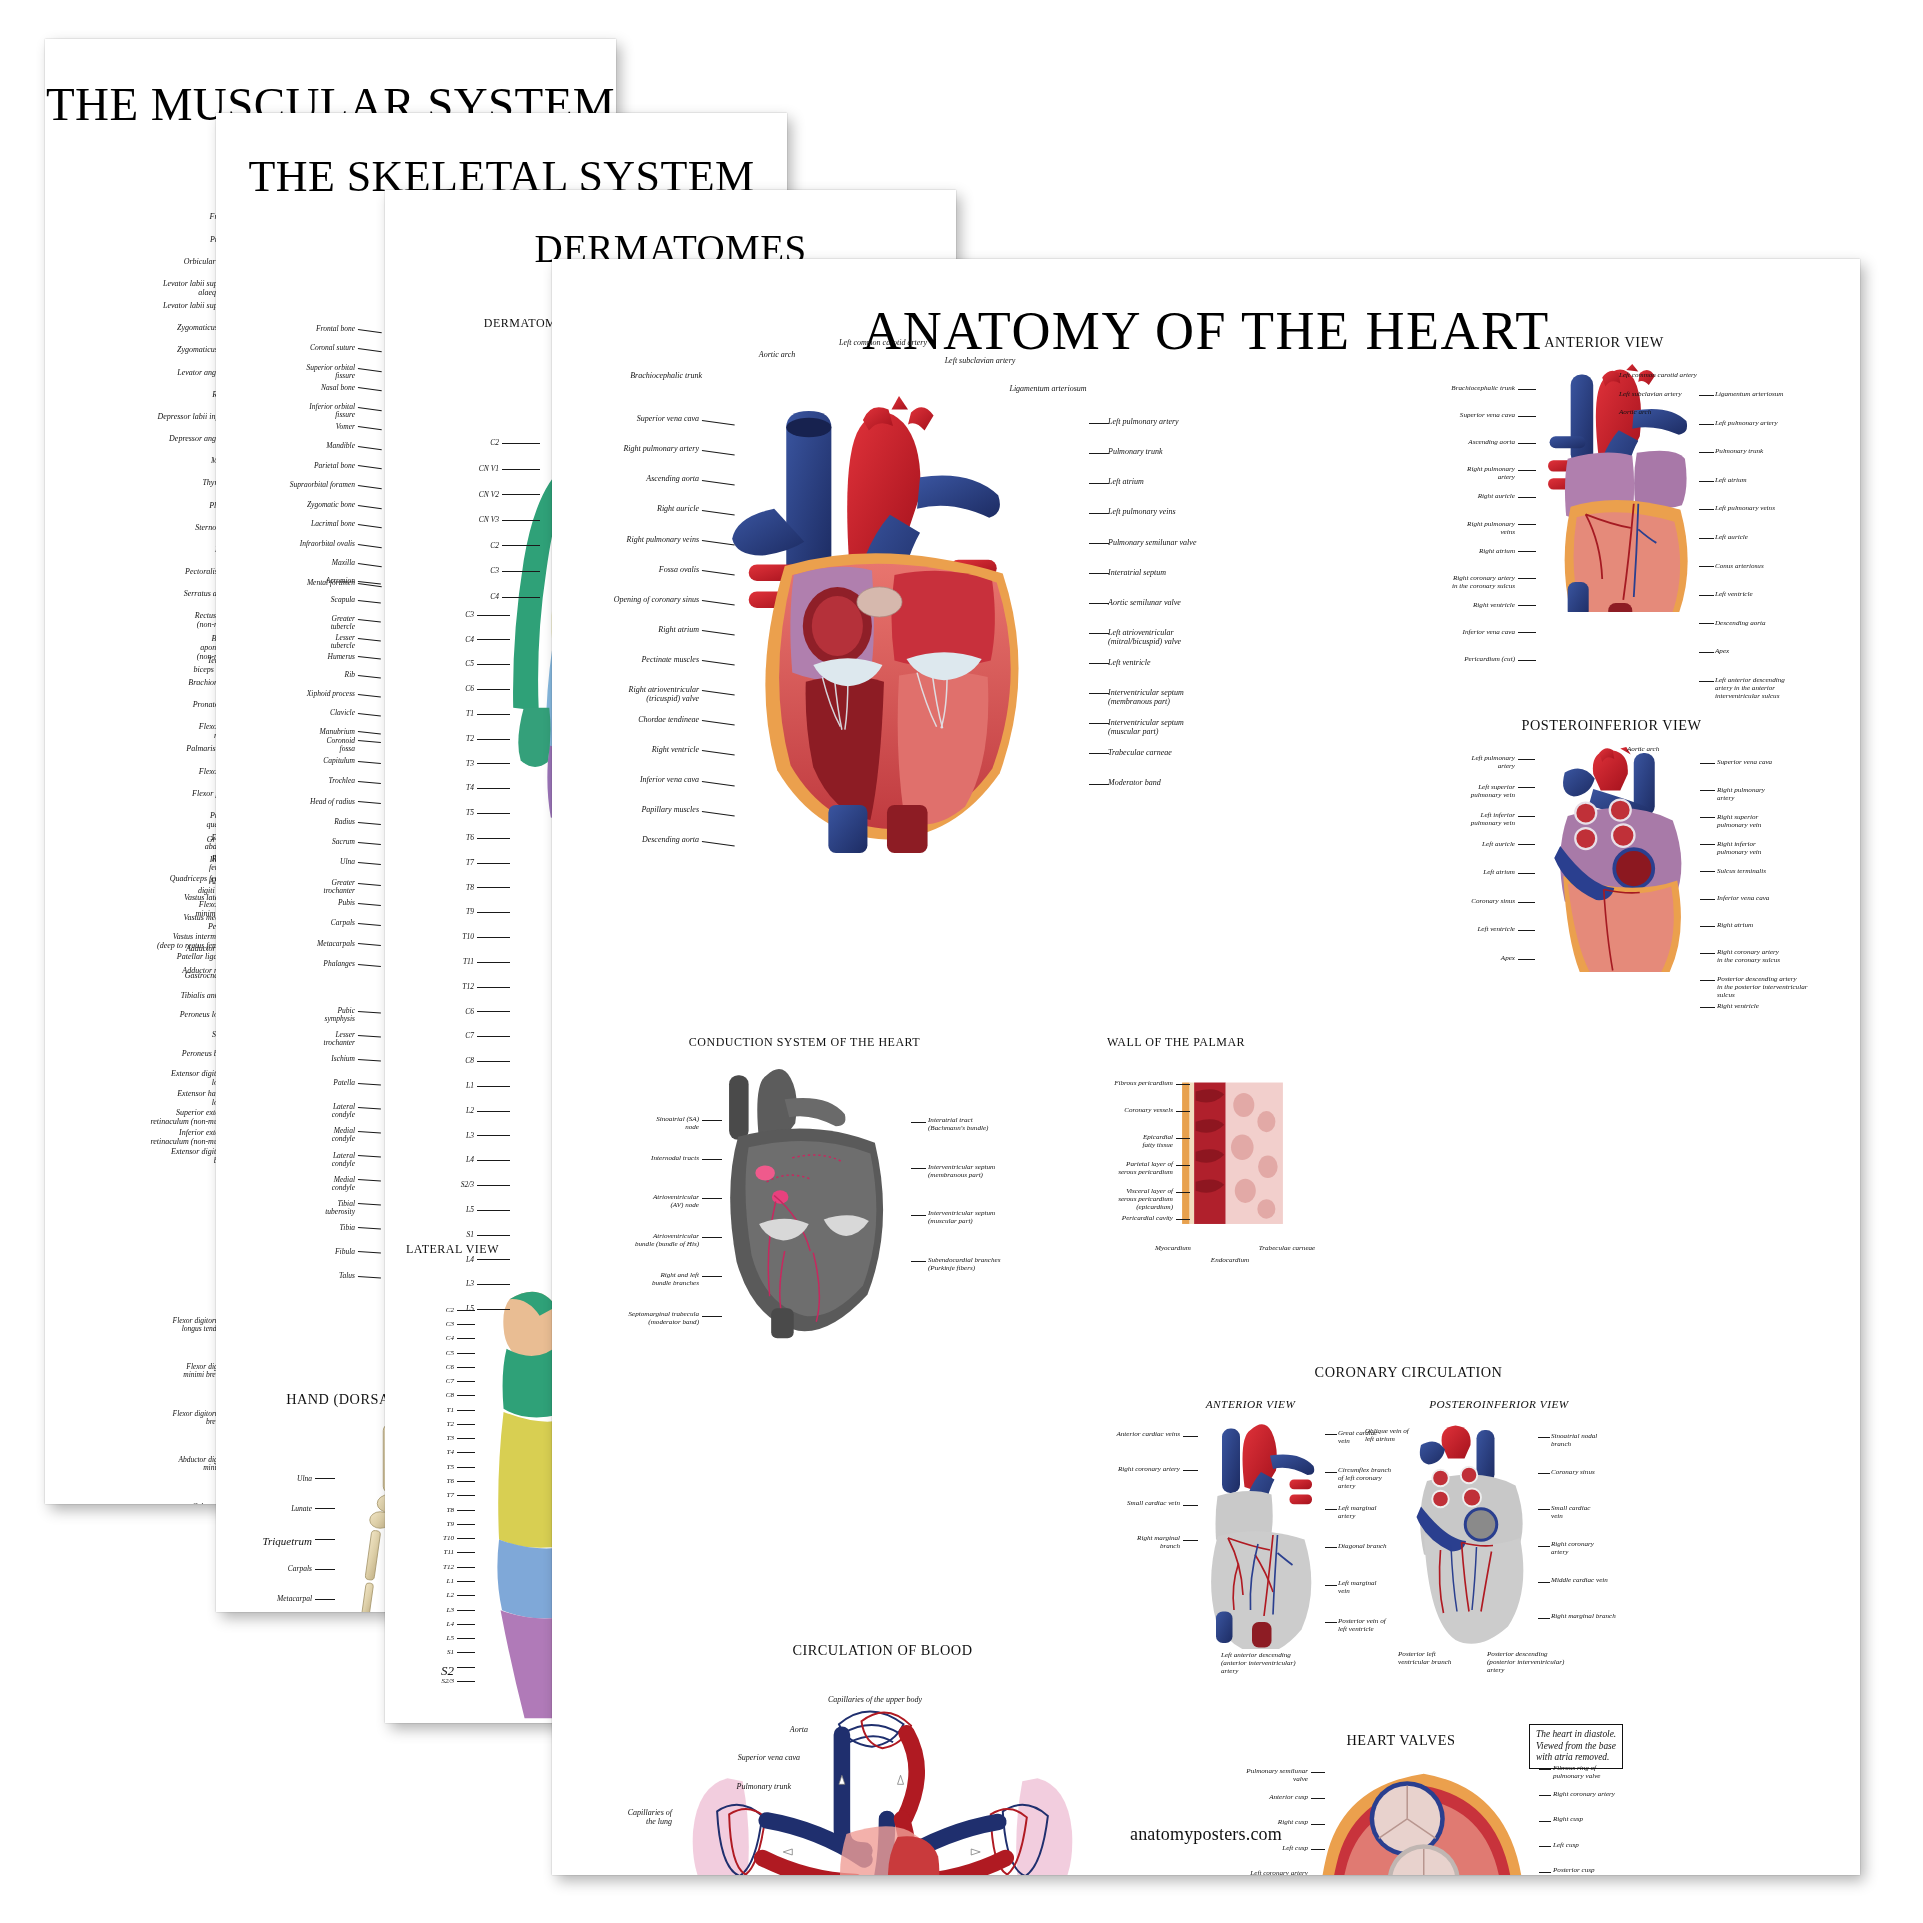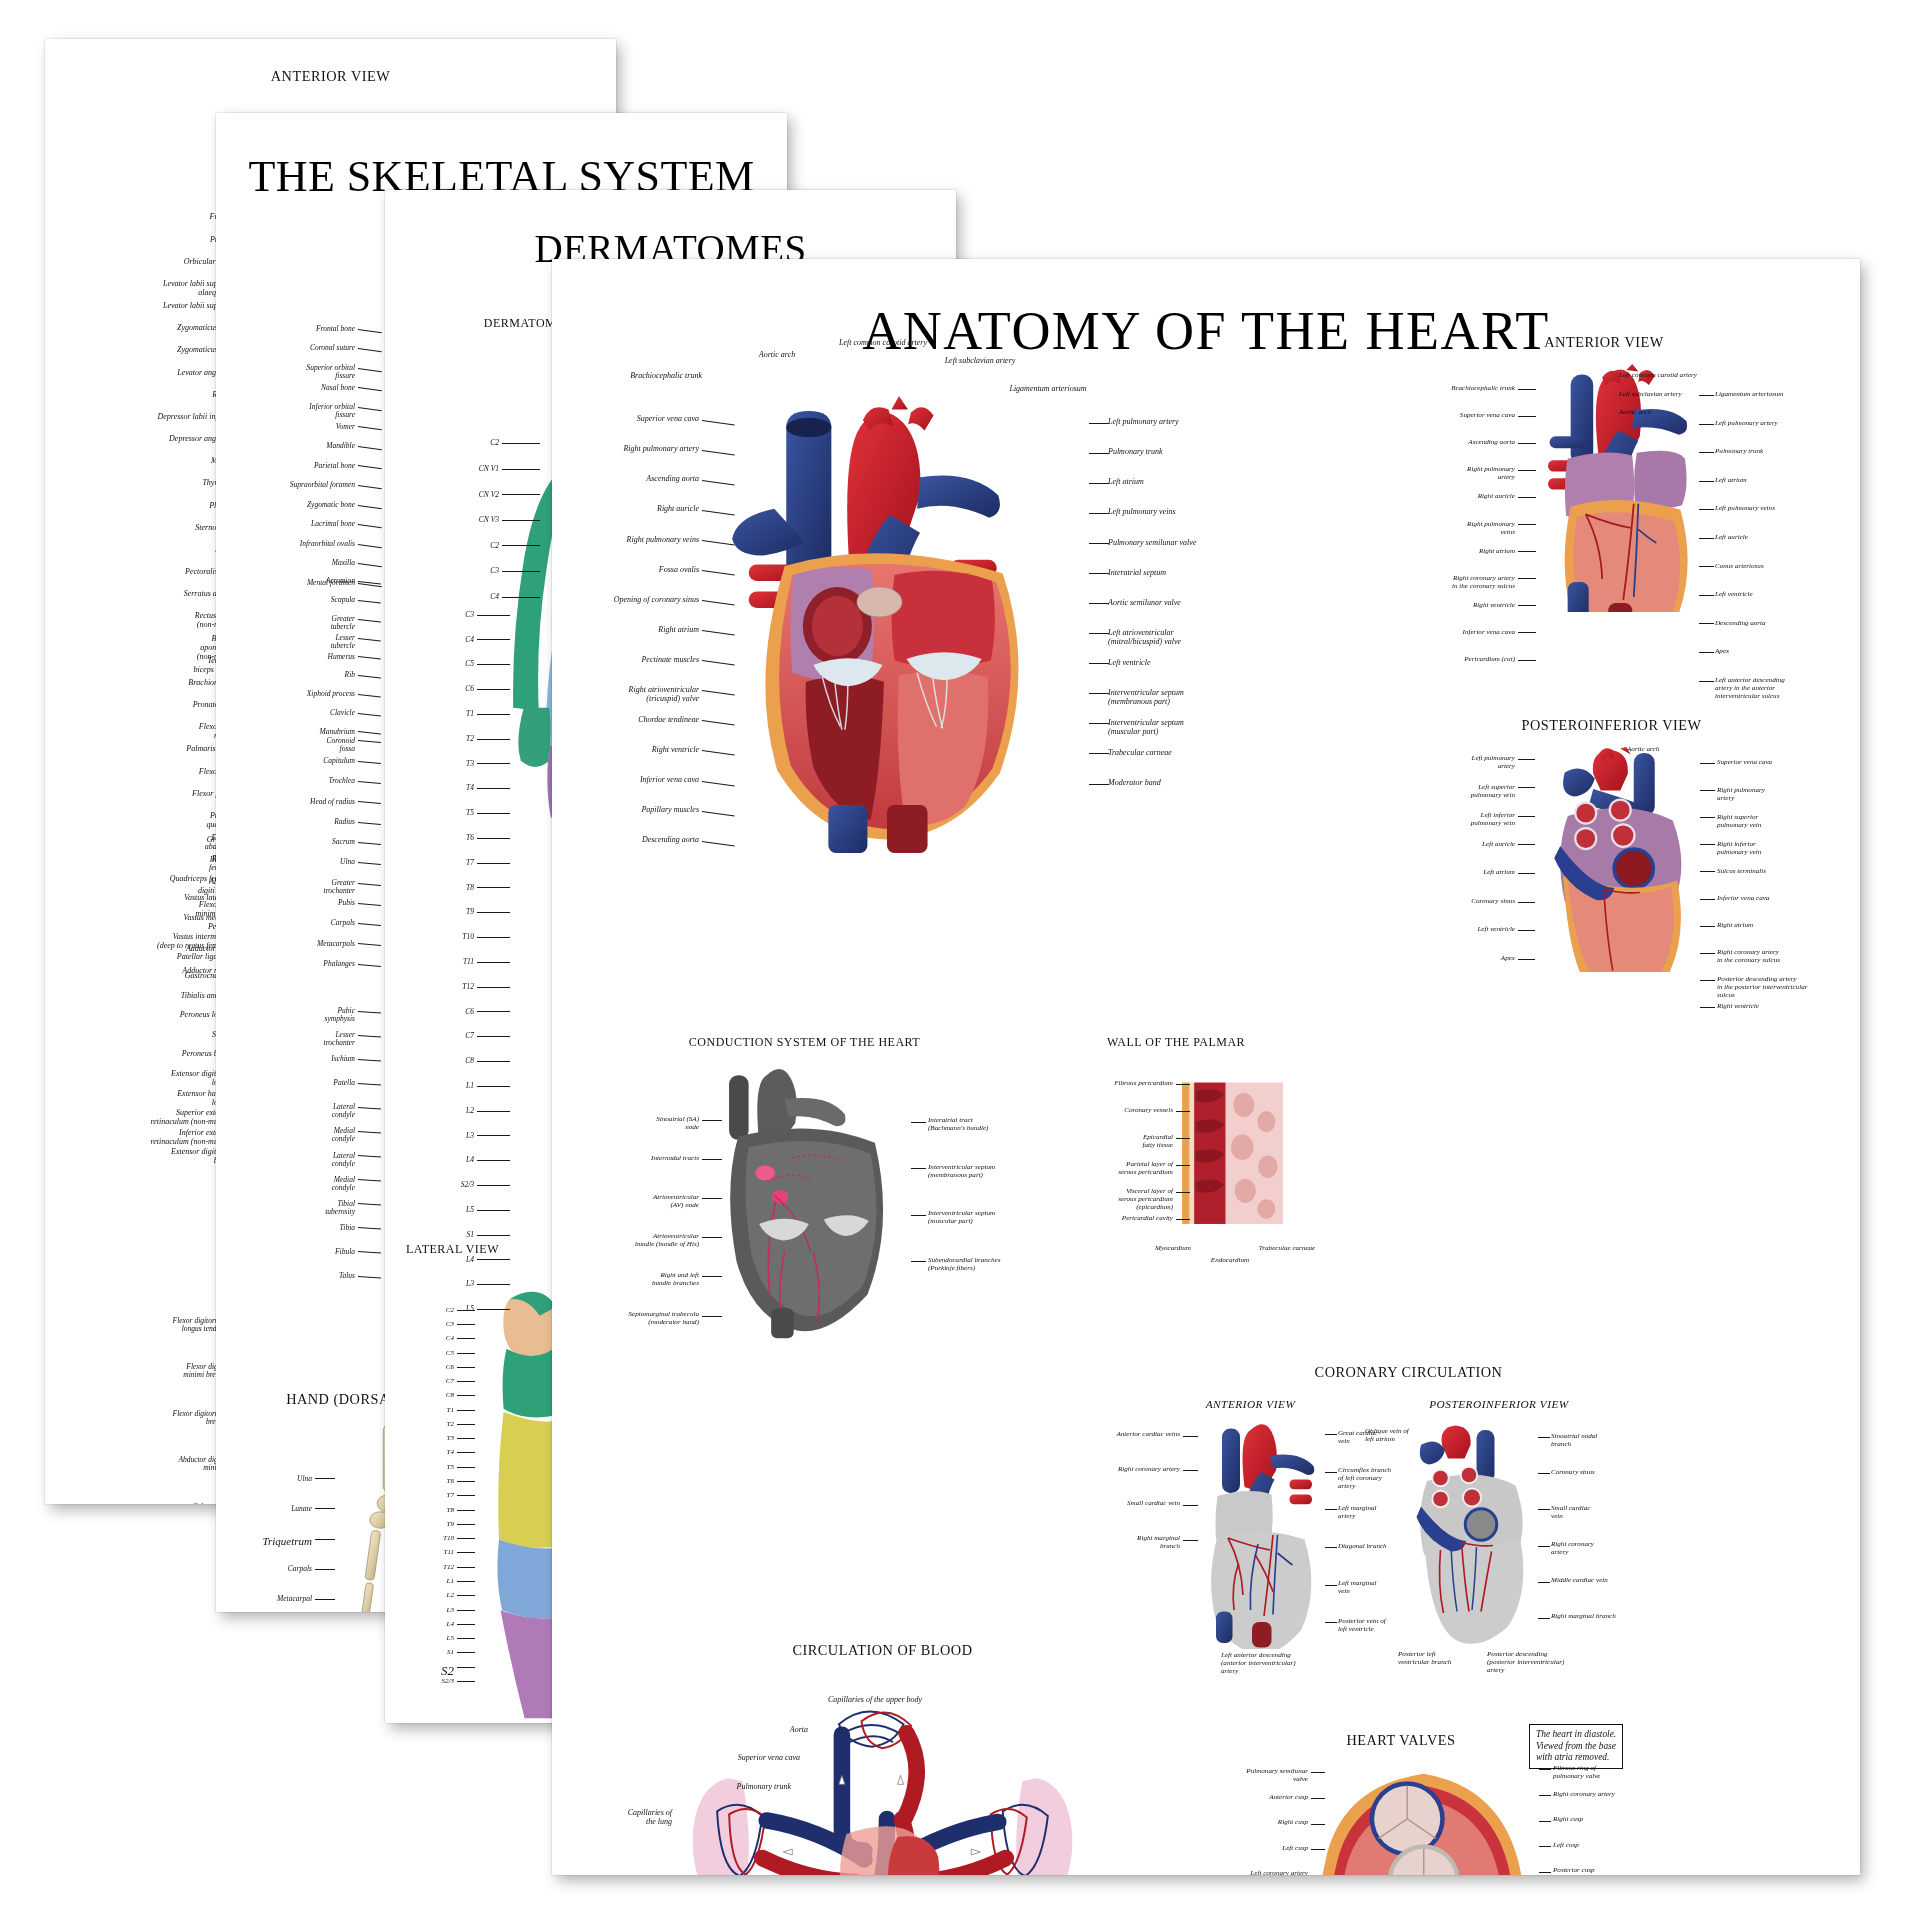--- a/index.html
+++ b/index.html
@@ -50,20 +50,21 @@
            font-style:italic;font-size:9.4px;line-height:1.25;}
 
   .site{position:absolute;left:0;right:0;text-align:center;font-size:18px;
         font-family:"Liberation Serif",serif;color:#111;letter-spacing:0.2px;}
 </style>
 </head>
 <body>
 
 <div class="poster" id="poster-muscular">
  <div class="poster-inner">
+  <div class="ptitle">THE MUSCULAR SYSTEM</div>
   <div class="sectlabel" style="margin-top:28.6px">ANTERIOR VIEW</div>
 
   <svg class="fig" style="left:225px;top:128px" width="301" height="909" viewBox="0 0 400 1210">
     <defs>
       <linearGradient id="mus" x1="0" y1="0" x2="1" y2="0">
         <stop offset="0%" stop-color="#b2564c"></stop>
             <stop offset="35%" stop-color="#cf7163"></stop>
         <stop offset="65%" stop-color="#c2645a"></stop>
             <stop offset="100%" stop-color="#9e4a42"></stop>
       </linearGradient>
@@ -1396,15 +1397,16 @@
         <div class="tick" style="left: 987px; top: 1536px; width: 12px; transform: rotate(0deg);"></div>
         <div class="lbl r" style="left: 756px; top: 1611px; font-size: 7.1px; transform: translateX(-100%);">Left coronary artery</div>
         <div class="lbl l" style="left: 1001px; top: 1557px; font-size: 7.1px;">Right cusp</div>
         <div class="tick" style="left: 987px; top: 1562px; width: 12px; transform: rotate(0deg);"></div>
         <div class="lbl l" style="left: 1001px; top: 1583px; font-size: 7.1px;">Left cusp</div>
         <div class="tick" style="left: 987px; top: 1587px; width: 12px; transform: rotate(0deg);"></div>
         <div class="lbl l" style="left: 1001px; top: 1608px; font-size: 7.1px;">Posterior cusp</div>
         <div class="tick" style="left: 987px; top: 1613px; width: 12px; transform: rotate(0deg);"></div>
       </div>
 
+  <div class="site" style="top:1565px">anatomyposters.com</div>
  </div>
 </div>
 
 
 </body></html>

